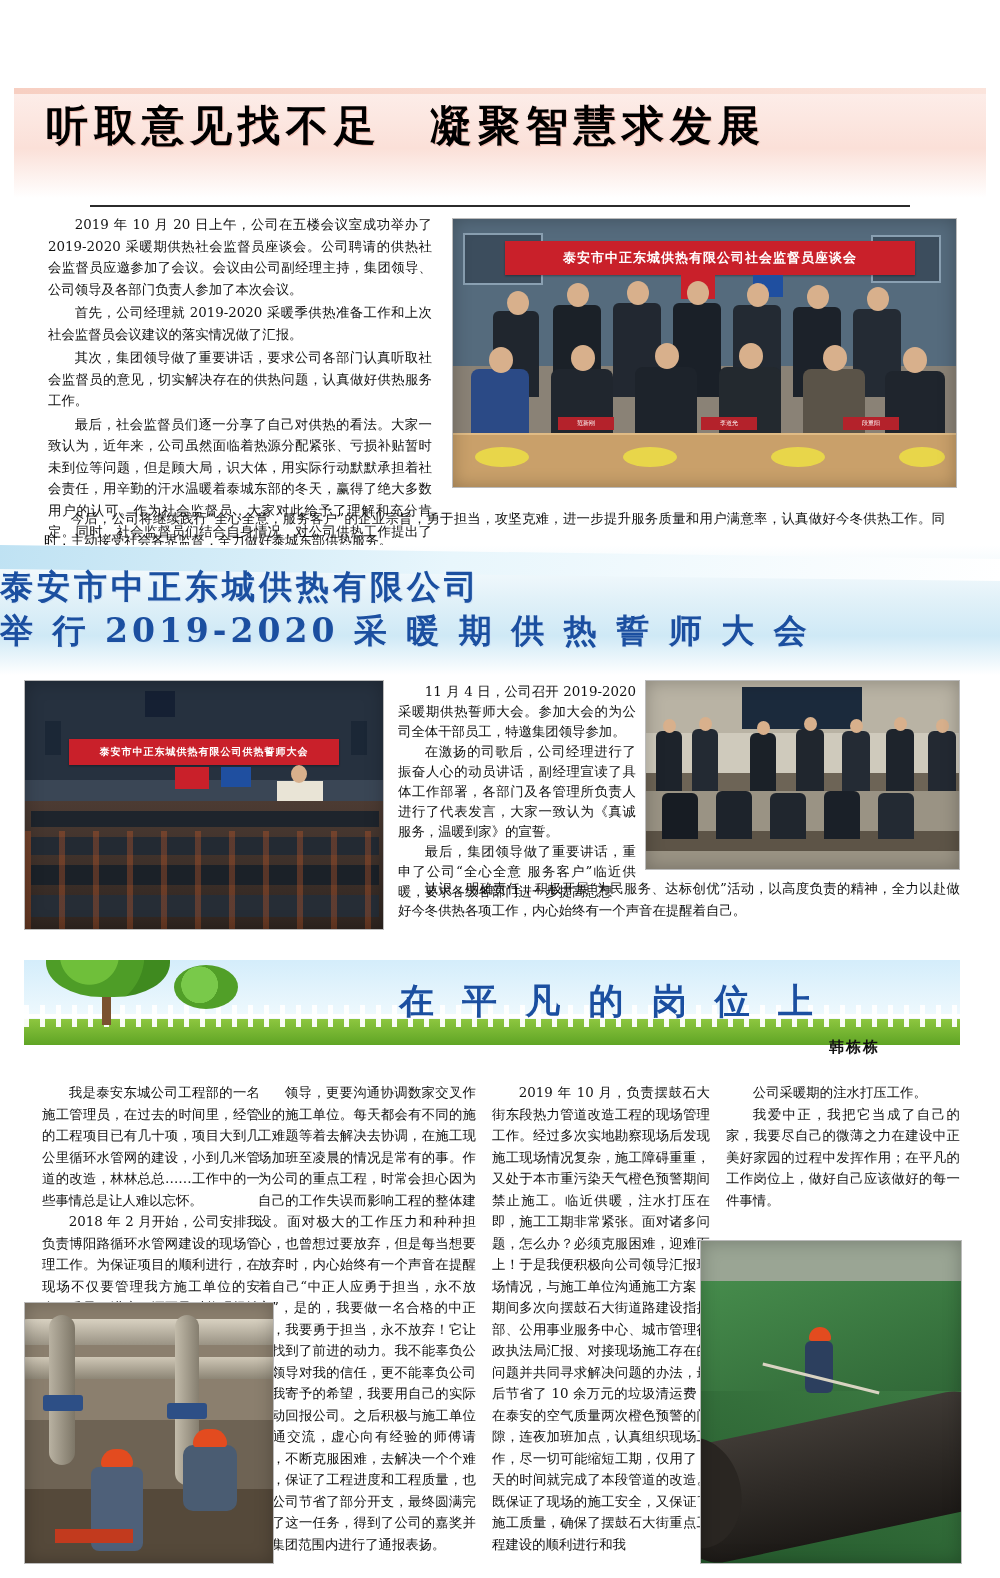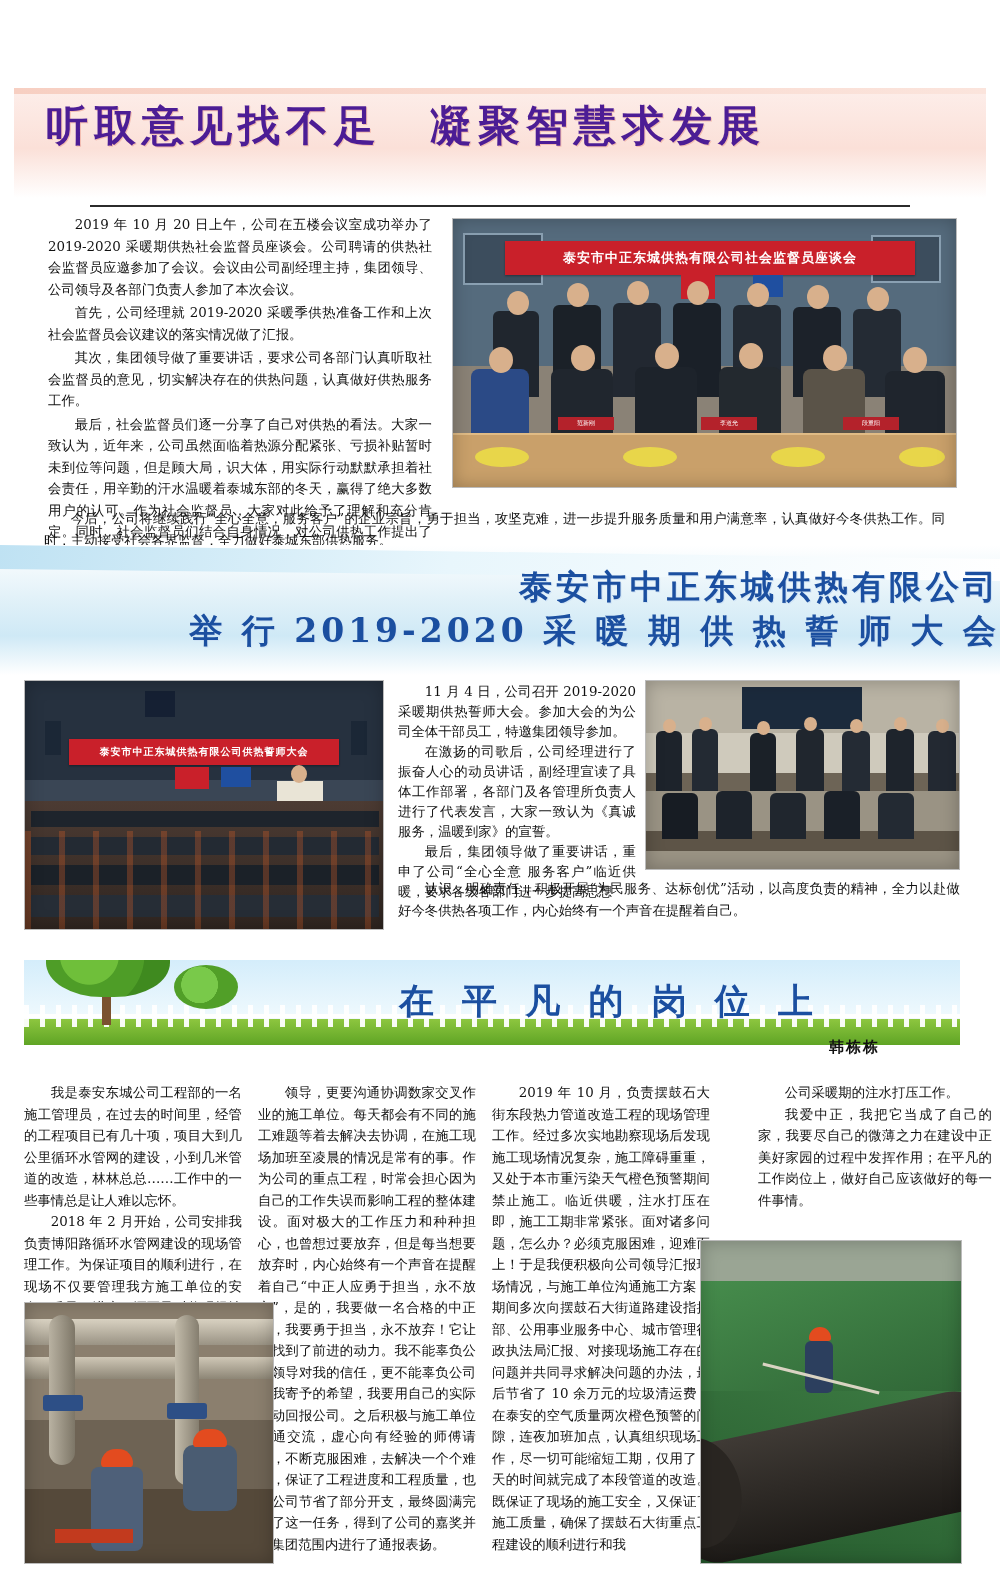--- a/index.html
+++ b/index.html
@@ -59,21 +59,21 @@
     position:absolute; left:14px; top:88px; width:972px; height:110px;
     background:linear-gradient(to bottom,#fdeeea 0%,#fbe0d8 55%,#ffffff 100%);
     border-radius:2px;
   }
   .band1::before{
     content:""; position:absolute; left:0; top:0; width:100%; height:6px;
     background:linear-gradient(to right,#f7cfc2,#fbe4dc);
   }
   .head1 {
     position:absolute; left:14px; top:98px; width:784px; text-align:center;
-    color:#4c1d95; font-size:42px; font-weight:bold; letter-spacing:6px;
+    color:#000000; font-size:42px; font-weight:bold; letter-spacing:6px;
     font-family:"DejaVu Serif","Liberation Serif",serif;
     text-shadow:1px 1px 0 #f3bdb1;
   }
   .sub1 {
     position:absolute; left:14px; top:178px; width:972px; text-align:center;
     color:#111; font-size:16px; font-weight:bold; letter-spacing:0.5px;
   }
   .sub1-rule {
     position:absolute; left:90px; top:205px; width:820px; height:2px; background:#2b2b2b;
   }
@@ -103,21 +103,21 @@
   .band2 {
     position:absolute; left:0; top:545px; width:1000px; height:130px;
     background:linear-gradient(to bottom,#ffffff,#dff0f8 45%,#cfe9f6 70%,#ffffff);
   }
   .band2 .wave {
     position:absolute; left:0; top:0; width:1000px; height:36px;
     background:linear-gradient(105deg,#bfe2f3 0%,#e8f6fc 45%,#ffffff 100%);
     clip-path:polygon(0 0,1000px 14px,1000px 36px,0 24px);
   }
   .head2 {
-    position:absolute; left:0; top:565px; width:1000px; text-align:right;
+    position:absolute; left:0; top:565px; width:1000px; text-align:left;
     color:#1b4fa0; font-size:33px; font-weight:bold; letter-spacing:4px;
     font-family:"DejaVu Serif","Liberation Serif",serif;
     text-shadow:1px 1px 0 #cfe3f5;
     line-height:44px;
   }
 
   
   .photo2 {
     position:absolute; left:24px; top:680px; width:360px; height:250px;
     border:1px solid #bbb; overflow:hidden; background:#2c3a4a;
@@ -178,24 +178,24 @@
   .byline3 {
     position:absolute; left:700px; top:1038px; width:180px; text-align:right;
     font-size:15px; font-weight:bold; letter-spacing:2px;
     font-family:"DejaVu Serif","Liberation Serif",serif;
   }
 
   
   .col { position:absolute; font-size:13.4px; line-height:21.5px; text-align:justify;
          font-family:"DejaVu Serif","Liberation Serif",serif; }
   .col p { margin:0; text-indent:2em; }
-  .c1 { left:24px;  top:1082px; width:218px; }
+  .c1 { left:42px;  top:1082px; width:218px; }
   .c2 { left:258px; top:1082px; width:218px; }
   .c3 { left:492px; top:1082px; width:218px; }
-  .c4 { left:726px; top:1082px; width:234px;margin-left:32px; }
+  .c4 { left:726px; top:1082px; width:234px; }
 
   .photo4 {
     position:absolute; left:24px; top:1302px; width:250px; height:262px;
     border:1px solid #bbb; overflow:hidden; background:#6b6257;
   }
   .photo5 {
     position:absolute; left:700px; top:1240px; width:262px; height:324px;
     border:1px solid #bbb; overflow:hidden; background:#2f5e3a;
   }
 

